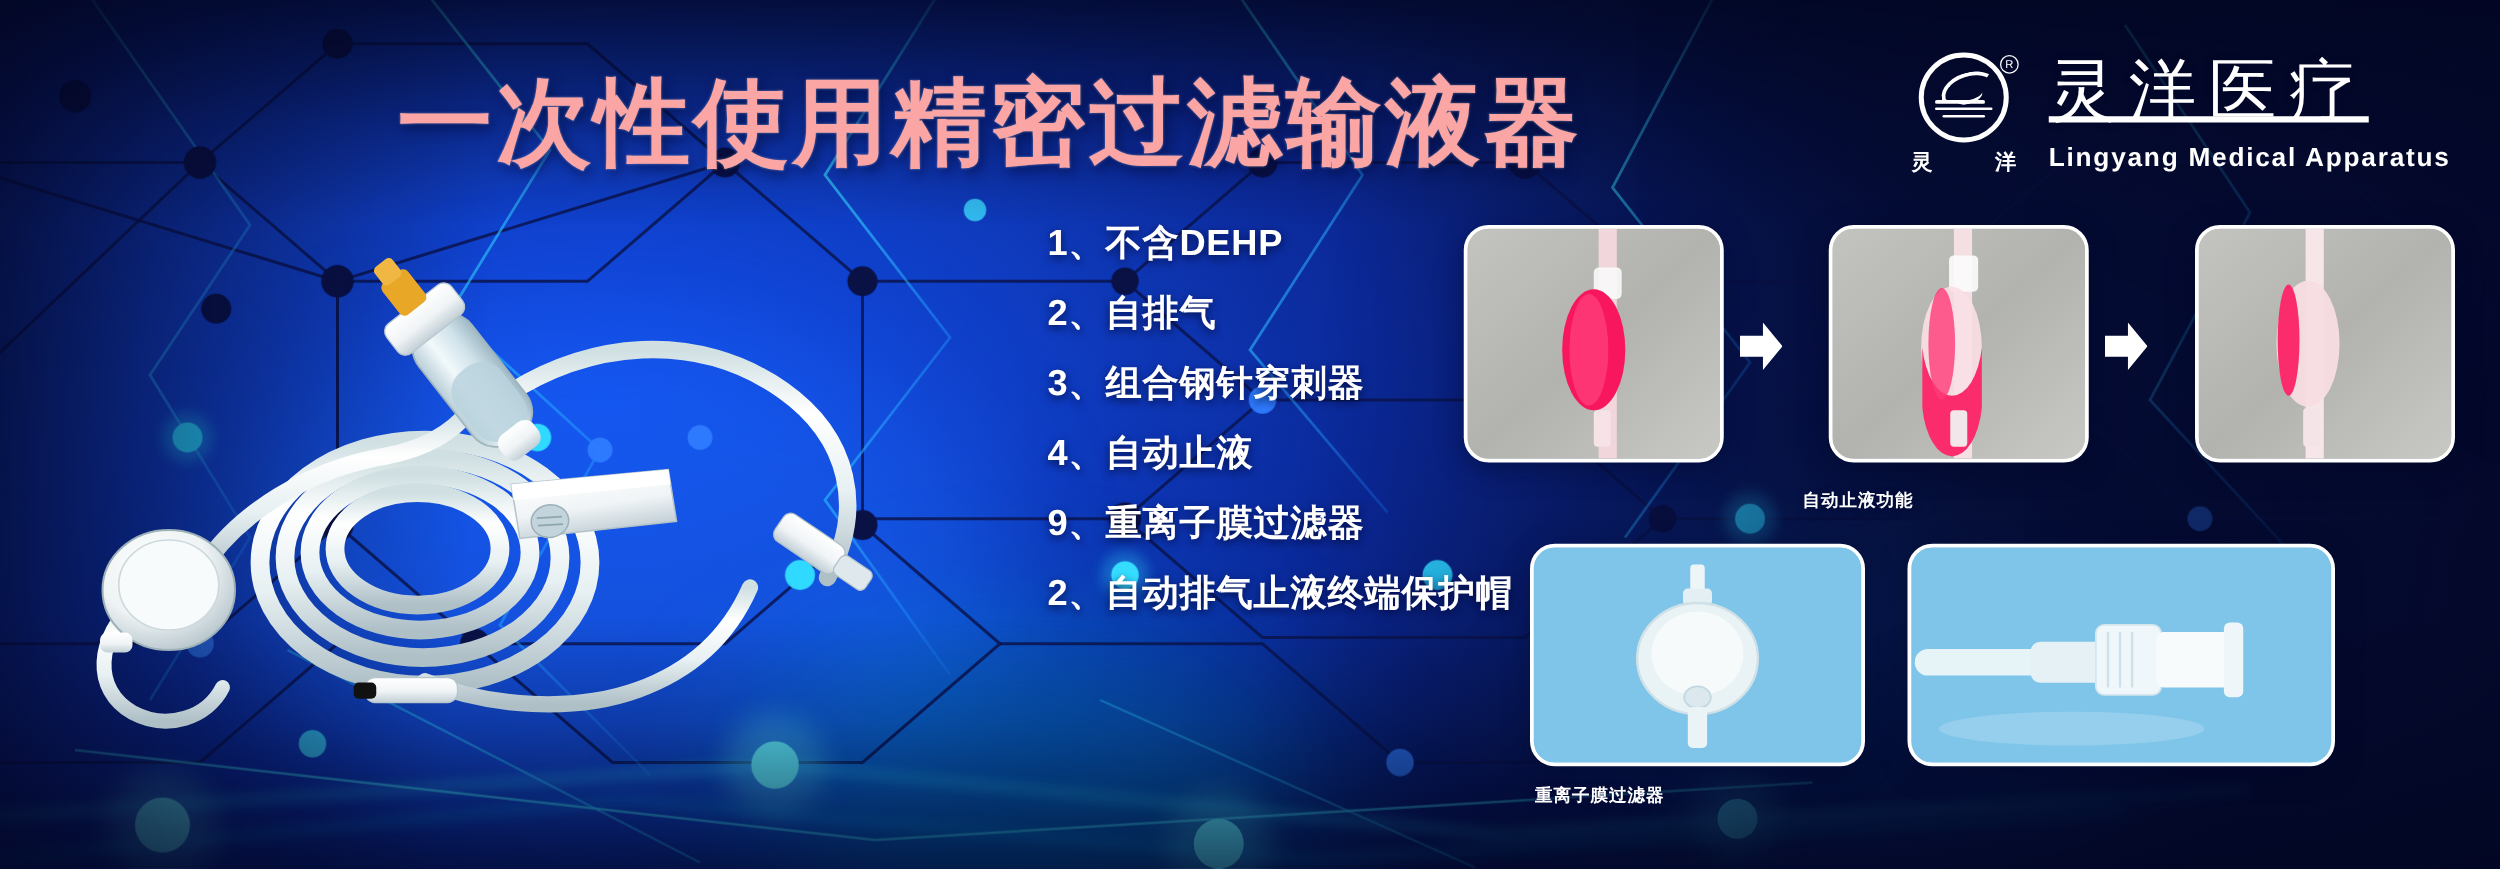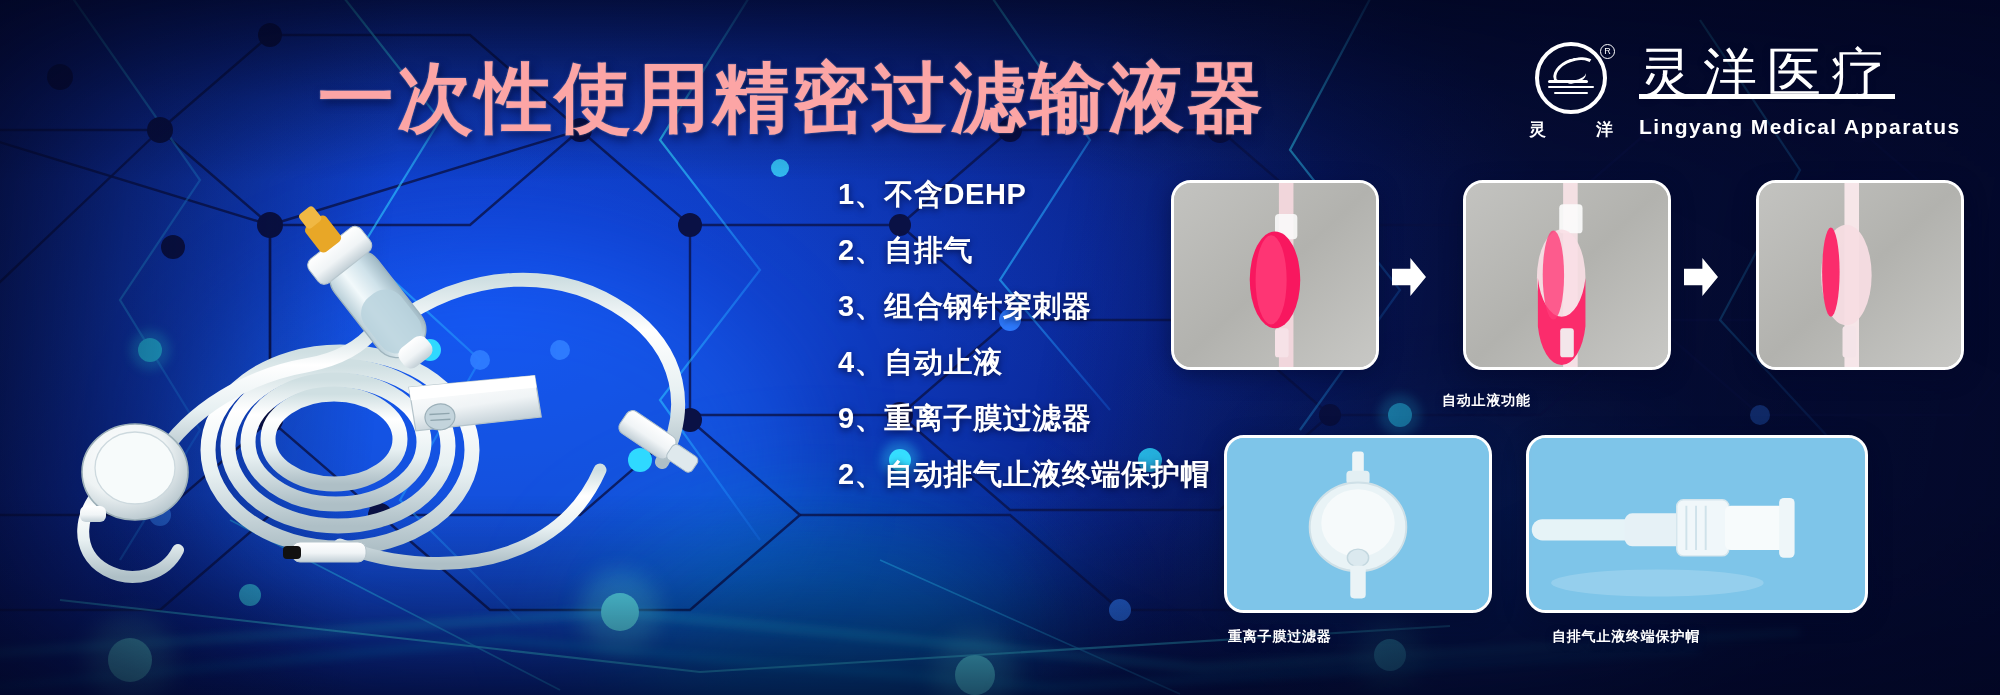--- a/index.html
+++ b/index.html
@@ -484,15 +484,14 @@
         <line x1="170" y1="70" x2="170" y2="116"></line>
         <line x1="180" y1="70" x2="180" y2="116"></line>
       </g>
       <rect x="200" y="70" width="62" height="46" rx="6" fill="#f7fbfc"></rect>
       <rect x="256" y="62" width="16" height="62" rx="5" fill="#eef6f9"></rect>
       <ellipse cx="130" cy="150" rx="110" ry="14" fill="#ffffff" opacity=".18"></ellipse>
     </svg>
   </div>
 
   <div class="cap cap-filt">重离子膜过滤器</div>
-  <div class="cap cap-cap">自排气止液终端保护帽</div>
 
 </div>
 
 </body></html>

